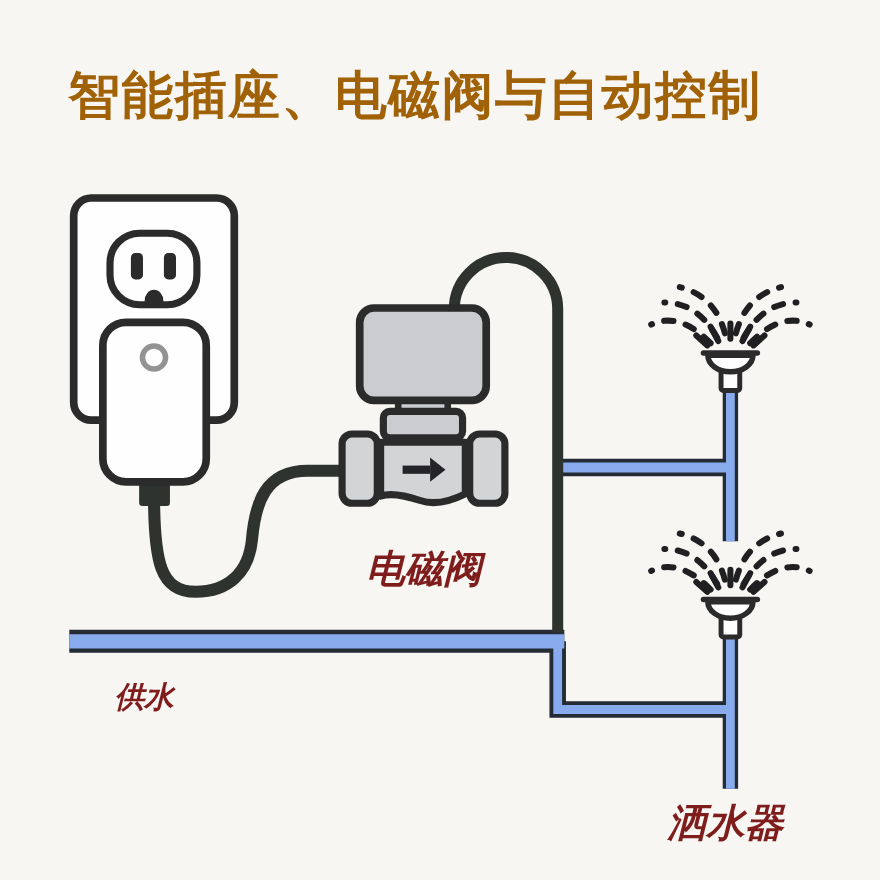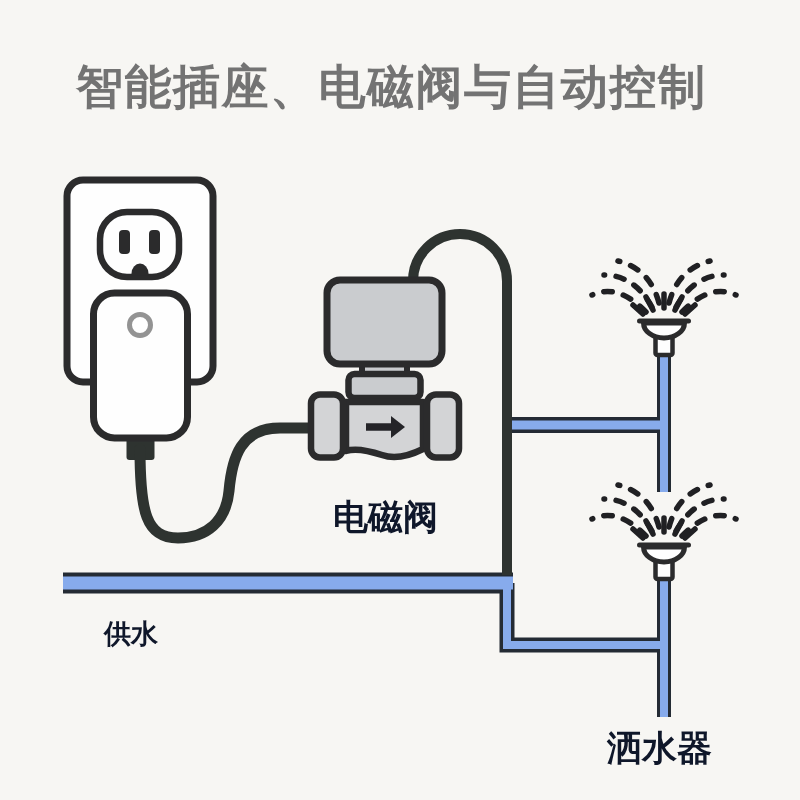--- a/index.html
+++ b/index.html
@@ -2,26 +2,26 @@
 <html><head>
 <meta charset="utf-8">
 <style>
   html,body{margin:0;padding:0;}
   body{
     width:800px;height:800px;position:relative;overflow:hidden;
     background:#f7f6f3;
     font-family:"Liberation Sans","DejaVu Sans",sans-serif;
   }
   .title{
-    position:absolute;left:76px;top:56px;width:680px;
+    position:absolute;left:62px;top:56px;width:680px;
     font-size:47px;font-weight:800;letter-spacing:1.5px;
-    color:#737373;white-space:nowrap;
+    color:#a16207;white-space:nowrap;
   }
   .diagram-label{
-    position:absolute;font-weight:600;color:#0f172a;white-space:nowrap;
+    position:absolute;font-weight:600;color:#7f1d1d;white-space:nowrap;font-style:italic;
   }
   .label-valve{left:333px;top:494px;font-size:35px;}
   .label-supply{left:104px;top:616px;font-size:27px;}
   .label-sprinkler{left:607px;top:725px;font-size:35px;}
   svg{position:absolute;left:0;top:0;}
 </style>
 </head>
 <body>
 
 <svg width="800" height="800" viewBox="0 0 800 800">

